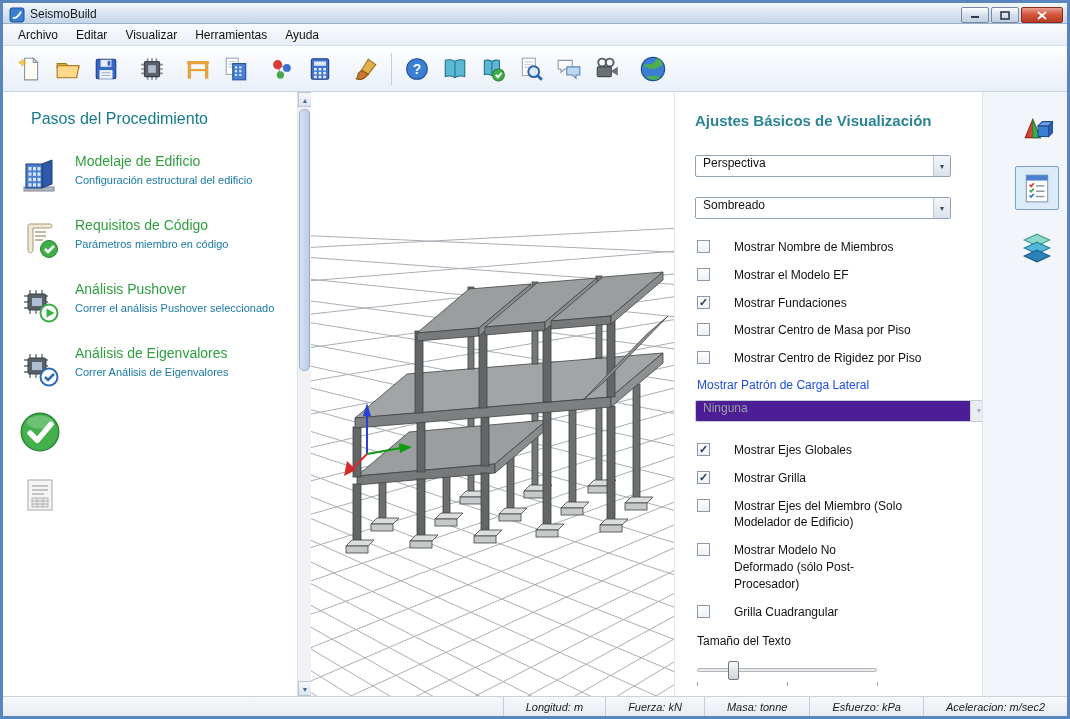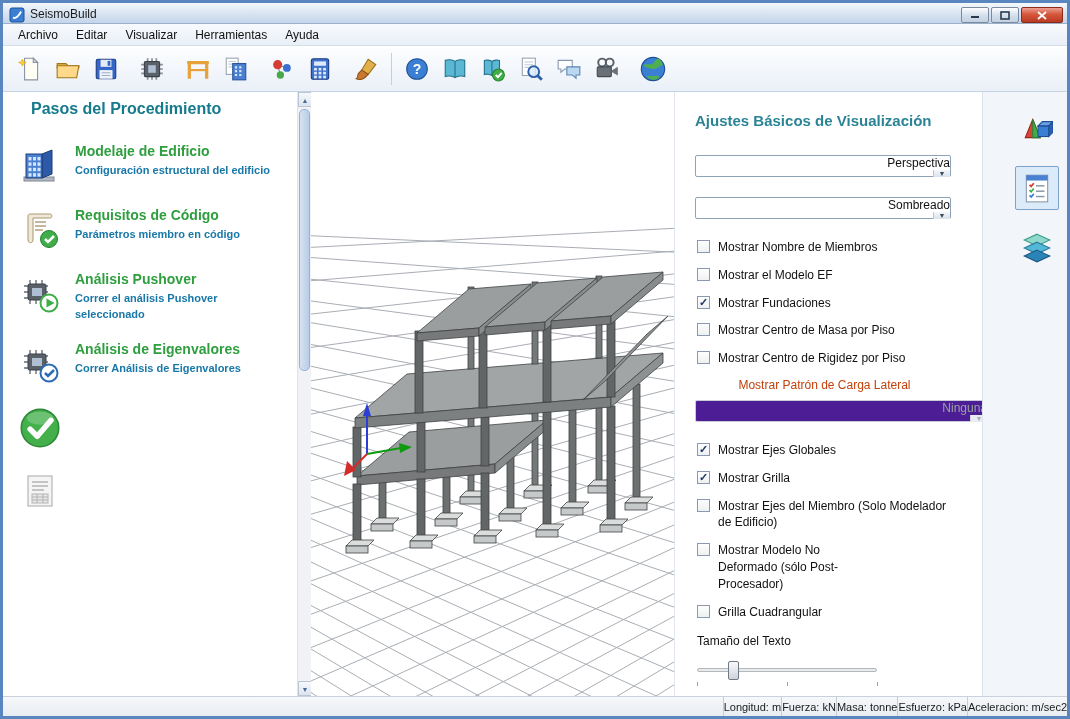--- a/index.html
+++ b/index.html
@@ -28,21 +28,21 @@
             background:linear-gradient(#fdfeff,#eaf0f8); border-bottom:1px solid #c7d3e2; }
   .tbtn{ width:38px; height:38px; border:1px solid transparent; background:transparent; border-radius:3px;
          display:flex; align-items:center; justify-content:center; padding:0; }
   .tb-sep{ width:1px; height:32px; background:#c3cfdd; margin:0 6px; }
   .tb-gap{ width:8px; }
 
   
   .main{ flex:1; display:flex; min-height:0; background:#fff; }
 
   
-  .left-panel{ width:294px; flex:0 0 294px; background:#fff; padding-top:4px; overflow:hidden;font-weight:bold; }
+  .left-panel{ width:294px; flex:0 0 294px; background:#fff; padding-top:14px; overflow:hidden; }
   .panel-title{ font-size:16px; color:#157a8c; margin:4px 0 16px 28px; }
   .step{ display:flex; gap:12px; padding:9px 8px 9px 14px; align-items:flex-start; cursor:pointer; }
   .step-icon{ width:46px; height:46px; flex:0 0 46px; display:flex; align-items:center; justify-content:center; }
   .step-title{ font-size:14px; color:#2e9e3e; margin-bottom:4px; }
   .step-sub{ font-size:11px; color:#1878a8; line-height:1.45; max-width:205px; }
   .step.disabled .step-title{ color:#9aa0a6; }
   .step.disabled .step-sub{ color:#a9aeb3; }
 
   
   .left-scrollbar{ width:14px; flex:0 0 14px; background:#f0f2f5; border-left:1px solid #dde3ea; position:relative; }
@@ -54,56 +54,56 @@
 
   
   .viewport{ flex:1; position:relative; background:#fff; overflow:hidden; }
   .viewport svg{ position:absolute; left:0; top:0; }
 
   
   .right-panel{ width:308px; flex:0 0 308px; background:#fff; border-left:1px solid #e2e7ee;
                 padding:20px 30px 0 20px; overflow:hidden; }
   .rp-title{ font-size:15px; font-weight:bold; color:#2a8495; margin-bottom:26px; }
   .combo{ width:256px; height:22px; border:1px solid #8fa3b8; border-radius:2px; background:#fff;
-          display:flex; align-items:flex-end; justify-content:space-between; padding-left:7px; margin-bottom:20px; cursor:default;flex-direction:column; }
+          display:flex; align-items:flex-start; justify-content:space-between; padding-left:7px; margin-bottom:20px; cursor:default; }
   .combo-value{ font-size:12px; color:#111; }
   .combo-arrow{ width:17px; height:100%; display:flex; align-items:center; justify-content:center;
                 font-size:7px; color:#3a4a5a; background:linear-gradient(#f4f7fa,#d9e2ec); border-left:1px solid #b9c6d6; }
   .combo.disabled{ background:#4c1d95; border-color:#c6cdd6; width:293px; }
   .combo.disabled .combo-value{ color:#9aa0a6; }
   .combo.disabled .combo-arrow{ color:#a8aeb5; background:#e9edf2; border-left-color:#d2d8e0; }
 
-  .cb-row{ display:flex; align-items:flex-start; gap:8px; margin:0 0 11px 2px; cursor:default; }
+  .cb-row{ display:flex; align-items:flex-start; gap:24px; margin:0 0 11px 2px; cursor:default; }
   .cb-box{ width:13px; height:13px; flex:0 0 13px; border:1px solid #8a99ad; background:linear-gradient(#fefefe,#eef1f4);
            display:flex; align-items:center; justify-content:center; margin-top:1px; }
   .cb-mark{ font-size:11px; font-weight:bold; color:#233a66; line-height:1; }
   .cb-label{ font-size:12px; color:#111; line-height:1.4; max-width:232px; }
   .cb-row.narrow .cb-label{ max-width:142px; }
-  .rp-label{ font-size:12px; color:#c2410c; margin:4px 0 8px 2px;text-align:center; }
+  .rp-label{ font-size:12px; color:#1d4ed8; margin:4px 0 8px 2px; }
   .rp-label-2{ font-size:12px; color:#111; margin:14px 0 12px 2px; }
 
   .slider{ position:relative; width:180px; height:26px; margin-left:2px; }
   .slider-track{ position:absolute; left:0; right:0; top:8px; height:4px; background:#e9eaec;
                  border:1px solid #b4b8bc; border-radius:2px; }
   .slider-thumb{ position:absolute; top:1px; width:11px; height:19px; margin-left:-5px; border-radius:2px;
                  background:linear-gradient(#f8f9fa,#cfd4da); border:1px solid #707a86; }
   .slider-ticks{ position:absolute; left:0; right:0; top:22px; height:4px; }
   .tick{ position:absolute; width:1px; height:4px; background:#9aa0a6; top:0; }
 
   
   .side-toolbar{ width:85px; flex:0 0 85px; background:#f2f5f9; border-left:1px solid #dde3ea;
                  display:flex; flex-direction:column; align-items:flex-end; padding:14px 8px 0 0; gap:16px; }
   .side-btn{ width:44px; height:44px; border:1px solid transparent; background:transparent; border-radius:2px;
              display:flex; align-items:center; justify-content:center; padding:0; }
   .side-btn.selected{ background:#dcebfa; border-color:#7da2ce; }
 
   
   .statusbar{ height:20px; flex:0 0 20px; display:flex; align-items:center;
               background:linear-gradient(#f6f8fa,#e8edf2); border-top:1px solid #c9d2dc; font-size:11px; color:#1a1a1a; }
-  .status-seg{ padding:0 0; border-left:1px solid #c4cdd7; height:100%; display:flex; align-items:center; white-space:nowrap; }
+  .status-seg{ padding:0 22px; border-left:1px solid #c4cdd7; height:100%; display:flex; align-items:center; white-space:nowrap;font-style:italic; }
   .status-seg:first-of-type{ margin-left:auto; }
 </style>
 </head>
 <body>
 
 <div class="window">
 
   <div class="titlebar">
     <span class="app-icon">
       <svg width="16" height="16" viewBox="0 0 16 16">

